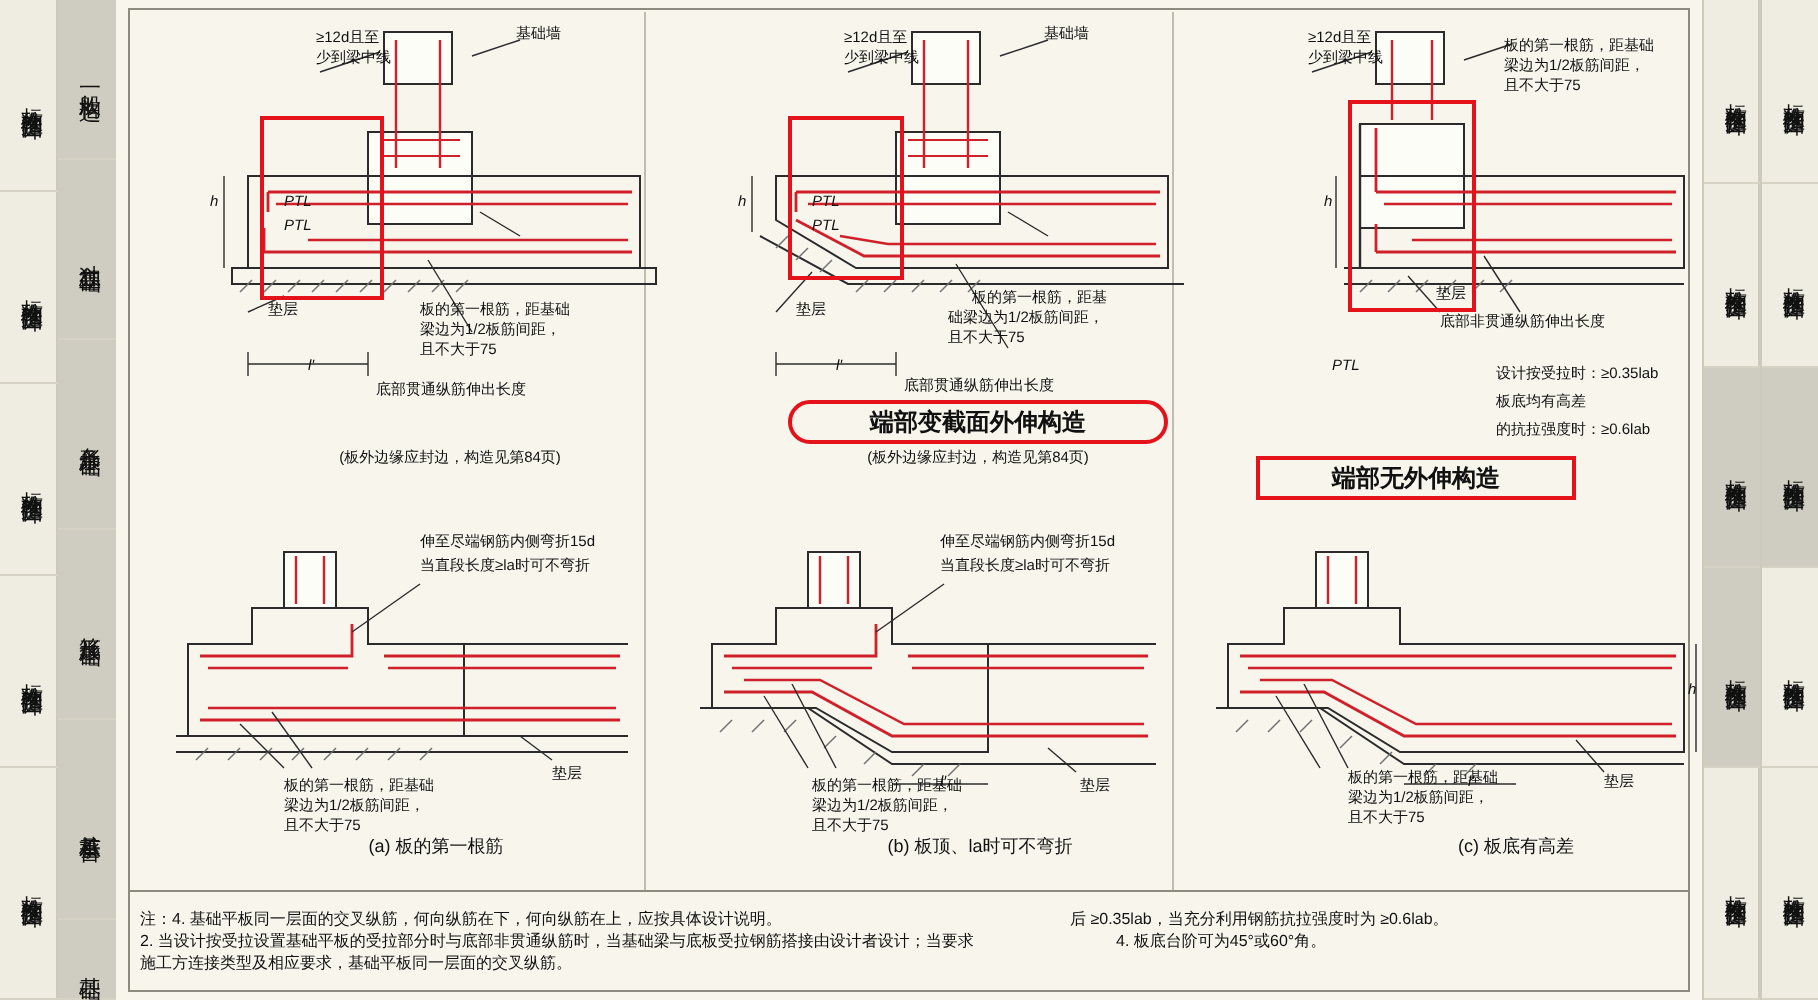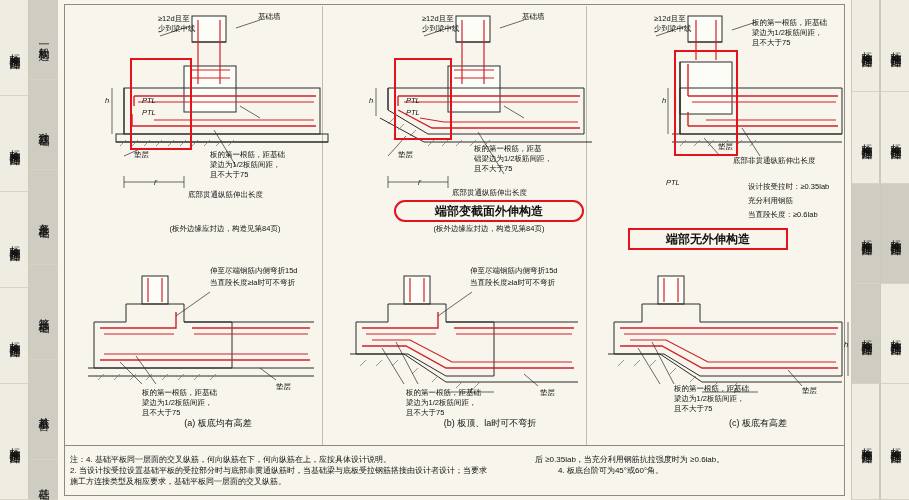--- a/index.html
+++ b/index.html
@@ -289,21 +289,21 @@
     </svg>
 
     <div class="redbox" style="left:336px;top:58px;width:58px;height:82px;"></div>
 
     <div class="lbl" style="left:364px;top:14px;">≥12d且至</div>
     <div class="lbl" style="left:364px;top:24px;">少到梁中线</div>
     <div class="lbl" style="left:464px;top:12px;">基础墙</div>
     <div class="lbl it" style="left:348px;top:96px;">PTL</div>
     <div class="lbl it" style="left:348px;top:108px;">PTL</div>
     <div class="lbl" style="left:340px;top:150px;">垫层</div>
-    <div class="lbl" style="left:416px;top:144px;">板的第一根筋，距基</div>
+    <div class="lbl" style="left:428px;top:144px;">板的第一根筋，距基</div>
     <div class="lbl" style="left:416px;top:154px;">础梁边为1/2板筋间距，</div>
     <div class="lbl" style="left:416px;top:164px;">且不大于75</div>
     <div class="lbl" style="left:394px;top:188px;">底部贯通纵筋伸出长度</div>
     <div class="lbl it" style="left:360px;top:178px;">l'</div>
     <div class="lbl it" style="left:311px;top:96px;">h</div>
 
     <div class="title-red" style="left:336px;top:200px;width:190px;height:22px;border-radius:11px;">
         <span>端部变截面外伸构造</span>
       </div>
     <div class="lbl" style="left:336px;top:224px;width:190px;text-align:center;">(板外边缘应封边，构造见第84页)</div>
@@ -341,27 +341,27 @@
     </svg>
 
     <div class="redbox" style="left:616px;top:50px;width:64px;height:106px;"></div>
 
     <div class="lbl" style="left:596px;top:14px;">≥12d且至</div>
     <div class="lbl" style="left:596px;top:24px;">少到梁中线</div>
     <div class="lbl" style="left:694px;top:18px;">板的第一根筋，距基础</div>
     <div class="lbl" style="left:694px;top:28px;">梁边为1/2板筋间距，</div>
     <div class="lbl" style="left:694px;top:38px;">且不大于75</div>
     <div class="lbl" style="left:660px;top:142px;">垫层</div>
-    <div class="lbl" style="left:662px;top:156px;margin-left:13px;">底部非贯通纵筋伸出长度</div>
+    <div class="lbl" style="left:662px;top:156px;">底部非贯通纵筋伸出长度</div>
     <div class="lbl it" style="left:604px;top:96px;">h</div>
     <div class="lbl it" style="left:608px;top:178px;">PTL</div>
 
     <div class="lbl" style="left:690px;top:182px;">设计按受拉时：≥0.35lab</div>
-    <div class="lbl" style="left:690px;top:196px;">充分利用钢筋</div>
-    <div class="lbl" style="left:690px;top:210px;">当直段长度：≥0.6lab</div>
+    <div class="lbl" style="left:690px;top:196px;">板底均有高差</div>
+    <div class="lbl" style="left:690px;top:210px;">的抗拉强度时：≥0.6lab</div>
 
     <div class="title-red" style="left:570px;top:228px;width:160px;height:22px;">
         <span>端部无外伸构造</span>
       </div>
 
     <svg width="264" height="150" style="left:6px;top:258px;">
       <rect x="78" y="18" width="26" height="28" fill="#fdfdf8" stroke="#2b2b2b" stroke-width="1"></rect>
       <path d="M62,46 L120,46 L120,64 L168,64 L168,110 L30,110 L30,64 L62,64 Z" fill="none" stroke="#2b2b2b" stroke-width="1"></path>
       <path d="M24,110 L250,110" stroke="#2b2b2b" stroke-width="1"></path>
       <path d="M24,118 L250,118" stroke="#2b2b2b" stroke-width="1"></path>
@@ -389,21 +389,21 @@
       <line x1="72" y1="98" x2="92" y2="126" stroke="#2b2b2b" stroke-width="0.7"></line>
       <line x1="196" y1="110" x2="212" y2="122" stroke="#2b2b2b" stroke-width="0.7"></line>
     </svg>
 
     <div class="lbl" style="left:152px;top:266px;">伸至尽端钢筋内侧弯折15d</div>
     <div class="lbl" style="left:152px;top:278px;">当直段长度≥la时可不弯折</div>
     <div class="lbl" style="left:84px;top:388px;">板的第一根筋，距基础</div>
     <div class="lbl" style="left:84px;top:398px;">梁边为1/2板筋间距，</div>
     <div class="lbl" style="left:84px;top:408px;">且不大于75</div>
     <div class="lbl" style="left:218px;top:382px;">垫层</div>
-    <div class="cap" style="left:100px;top:418px;width:120px;">(a)  板底均有高差</div>
+    <div class="cap" style="left:100px;top:418px;width:120px;">(a)  板的第一根筋</div>
 
     <svg width="264" height="150" style="left:270px;top:258px;">
       <rect x="76" y="18" width="26" height="28" fill="#fdfdf8" stroke="#2b2b2b" stroke-width="1"></rect>
       <path d="M60,46 L118,46 L118,64 L166,64 L166,118 L118,118 L80,96 L28,96 L28,64 L60,64 Z" fill="none" stroke="#2b2b2b" stroke-width="1"></path>
       <path d="M22,96 L76,96 L118,124 L250,124" fill="none" stroke="#2b2b2b" stroke-width="1"></path>
       <path d="M118,64 L250,64" stroke="#2b2b2b" stroke-width="1"></path>
       <g stroke="#6f6f6f" stroke-width="0.7">
         <line x1="32" y1="108" x2="38" y2="102"></line>
           <line x1="48" y1="108" x2="54" y2="102"></line>
         <line x1="64" y1="108" x2="70" y2="102"></line>

